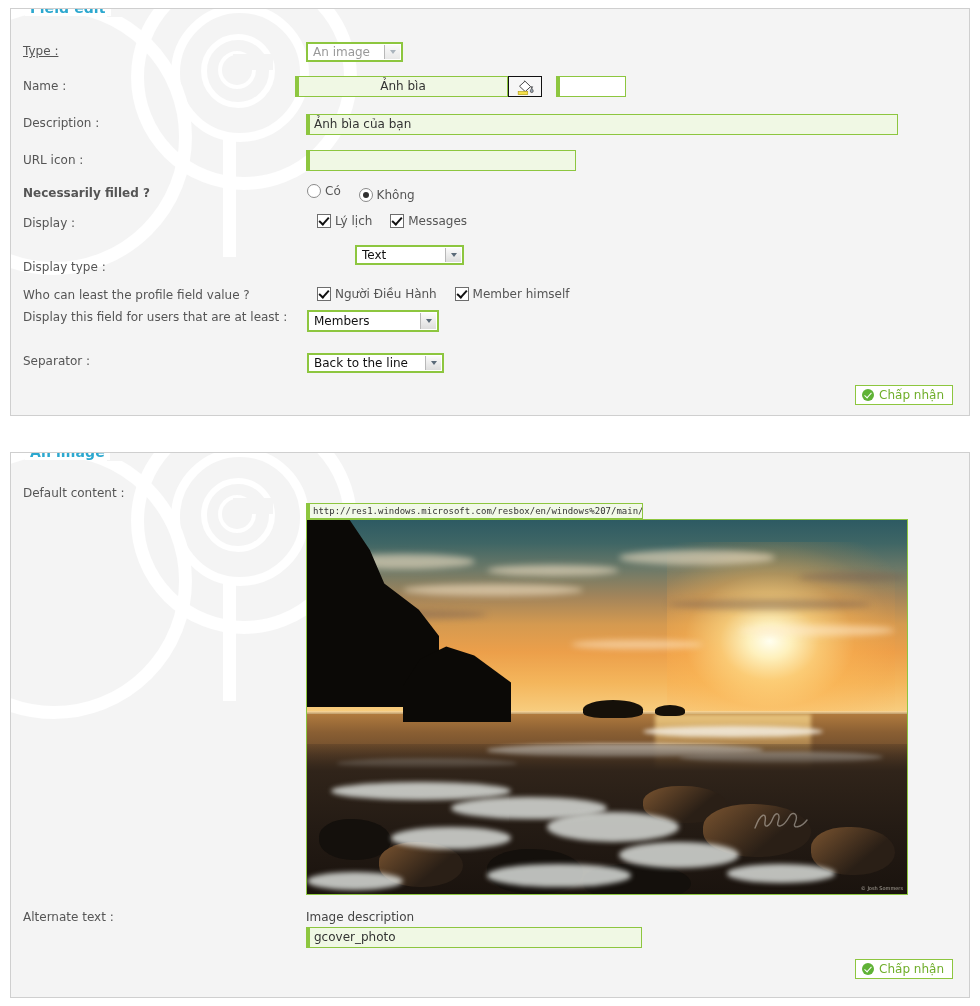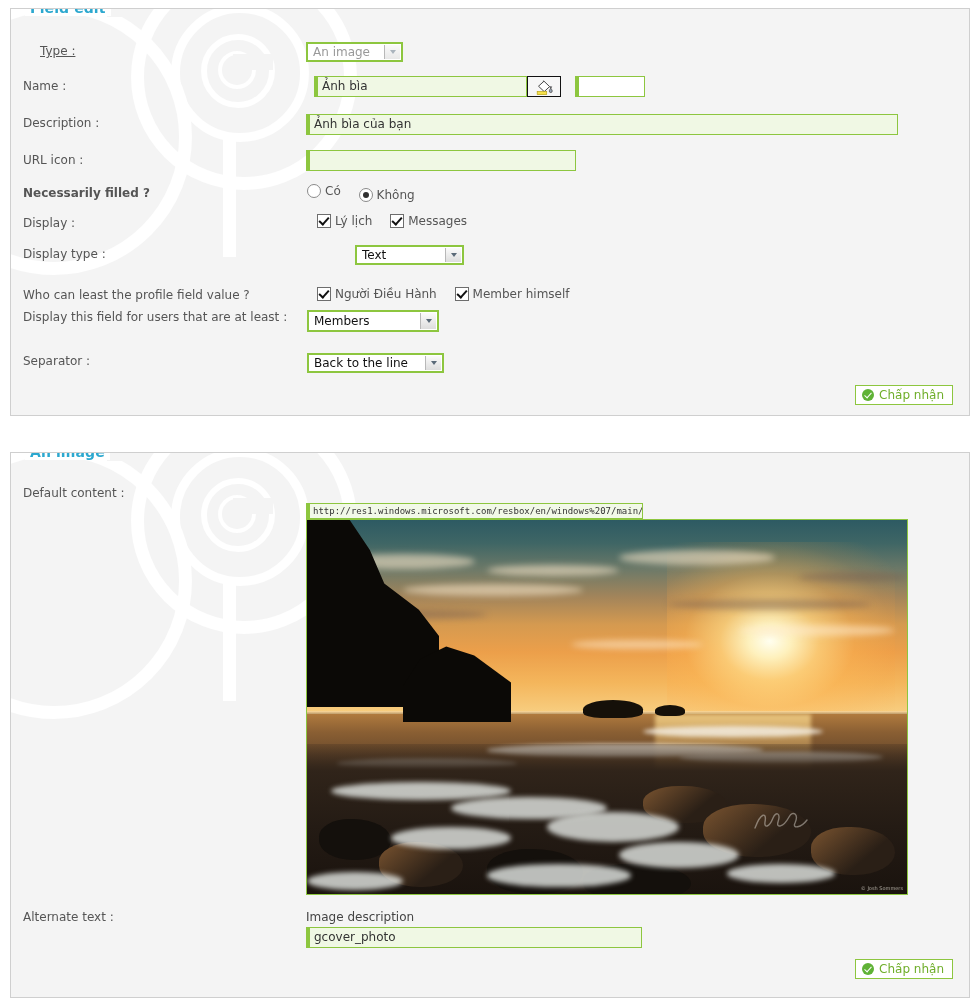--- a/index.html
+++ b/index.html
@@ -431,32 +431,32 @@
     <div class="swirl4" style="left:207px; top:42px; width:30px; height:30px;"></div>
     <div class="swirl-tail" style="left:212px; top:130px; width:13px; height:118px;"></div>
     <div class="swirl" style="left:-95px; top:-10px; width:250px; height:250px;"></div>
     <div class="swirl-mask" style="left:96px; top:-50px; width:40px; height:58px;"></div>
     <div class="swirl-mask" style="left:222px; top:45px; width:40px; height:16px;"></div>
   </div>
 
   <div class="panel-inner">
     <span class="legend">Field edit</span>
 
-    <span class="row-label" style="left:29px; top:35px;text-decoration:underline;">Type :</span>
+    <span class="row-label" style="left:12px; top:35px;text-decoration:underline;">Type :</span>
     <div class="row-field" style="left:295px; top:33px;">
       <div class="gselect disabled" style="width:97px;">
         <span class="sel-text">An image</span>
         <span class="sel-arrow">
             <i class="caret"></i>
           </span>
       </div>
     </div>
 
     <span class="row-label" style="left:12px; top:70px;">Name :</span>
-    <div class="row-field" style="left:303px; top:67px; display:flex; align-items:flex-start;">
+    <div class="row-field" style="left:284px; top:67px; display:flex; align-items:flex-start;text-align:center;">
       <div class="ginput" style="width:213px;">Ảnh bìa</div>
       <div class="picker-btn">
         <svg class="bucket" viewBox="0 0 18 15">
           <path d="M2.5 6.2 L8.0 1.2 L13.6 6.6 L8.2 11.6 Z" fill="#ffffff" stroke="#4a4a4a" stroke-width="1"></path>
           <path d="M7.4 1.6 L7.4 0.6" stroke="#4a4a4a" stroke-width="1"></path>
           <path d="M13.8 6.8 c1.6 2.2 2.4 3.4 2.4 4.3 a1.45 1.45 0 0 1 -2.9 0 c0 -0.9 0.8 -2.1 2.4 -4.3 z" fill="#9aa6b4" stroke="#4a4a4a" stroke-width=".8"></path>
           <rect x="1.2" y="11.6" width="9.5" height="3" fill="#f5e04a" stroke="#b8a316" stroke-width=".7"></rect>
         </svg>
       </div>
       <div class="white-input" style="width:70px; margin-left:14px;"></div>
@@ -485,21 +485,21 @@
       <span class="choice">
         <span class="cbox on"></span>
         <span>Lý lịch</span>
       </span>
       <span class="choice">
         <span class="cbox on"></span>
         <span>Messages</span>
       </span>
     </div>
 
-    <span class="row-label" style="left:12px; top:238px;">Display type :</span>
+    <span class="row-label" style="left:12px; top:251px;">Display type :</span>
     <div class="row-field" style="left:296px; top:236px;padding-left:48px;">
       <div class="gselect" style="width:109px;">
         <span class="sel-text">Text</span>
         <span class="sel-arrow">
             <i class="caret"></i>
           </span>
       </div>
     </div>
 
     <span class="row-label" style="left:12px; top:279px;">Who can least the profile field value ?</span>

